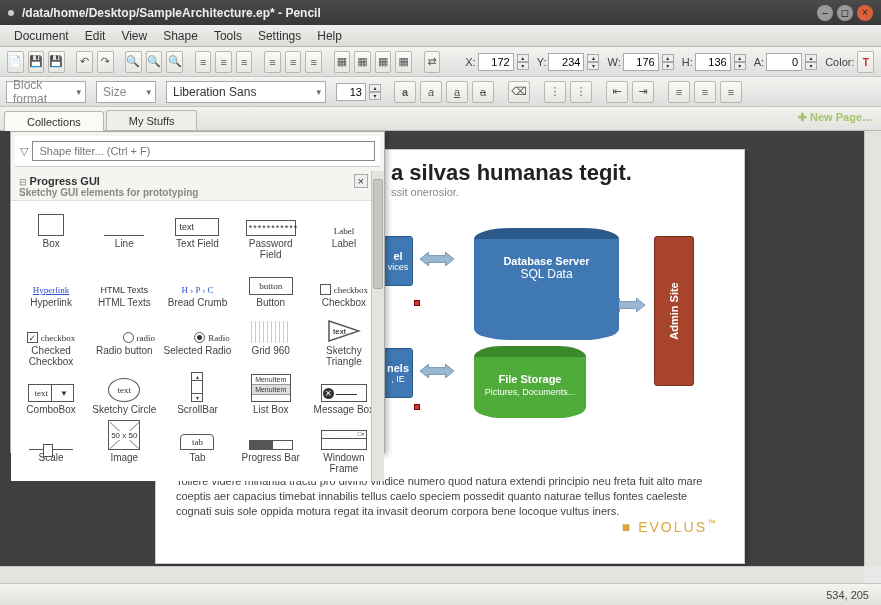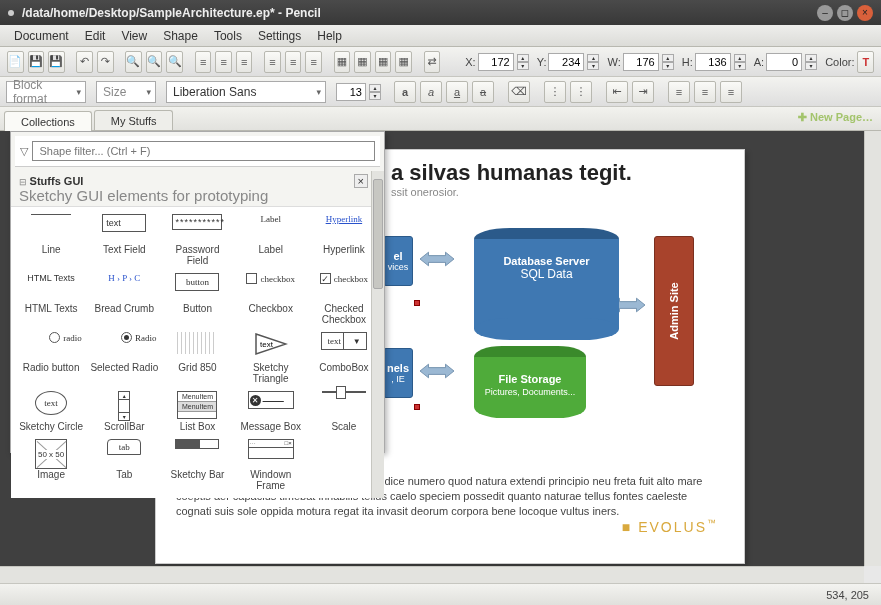--- a/index.html
+++ b/index.html
@@ -13,21 +13,21 @@
   .toolbar1, .toolbar2 { height: 30px; background: linear-gradient(#f3f3f0,#dedede); display: flex; align-items: center; padding: 0 6px; border-bottom:1px solid #c6c6c0; gap:2px; }
   .tbtn { width: 22px; height: 22px; border:1px solid #b8b8b0; background: linear-gradient(#fafaf7,#e6e6e2); display:inline-flex; align-items:center; justify-content:center; margin:0 1px; border-radius:2px; font-size:11px; color:#555; }
   .sep { width: 8px; }
   .coord-label { font-size: 11px; margin-left: 6px; color:#444;}
   .coord-input { width: 36px; height: 18px; font-size: 11px; text-align:right; border:1px solid #aaa; background:#fff; padding:0 3px; }
   .spin { display:inline-flex; flex-direction:column; margin-left:1px;}
   .spin div { width:12px;height:8px;border:1px solid #aaa;background:#eee;font-size:6px;text-align:center;line-height:6px;}
   .select { height: 22px; border:1px solid #aaa; background:#fff; font-size:12px; padding:0 18px 0 6px; position:relative; display:inline-flex; align-items:center;}
   .select::after { content:"▾"; position:absolute; right:4px; color:#666; font-size:9px;}
   .tabbar { height: 24px; background: linear-gradient(#f2f2ee,#e2e2de); display:flex; align-items:flex-end; padding:0 4px; border-bottom:1px solid #b8b8b0; position:relative;}
-  .tab { padding:4px 16px 3px; border:1px solid #b8b8b0; border-bottom:none; background:#eeeeea; font-size:11px; margin-right:2px; border-radius:3px 3px 0 0;}
+  .tab { padding:4px 22px 3px; border:1px solid #b8b8b0; border-bottom:none; background:#eeeeea; font-size:11px; margin-right:2px; border-radius:3px 3px 0 0;}
   .tab.active { background:#fafaf7; position:relative; top:1px;}
   .newpage { position:absolute; right:8px; top:4px; color:#a3c46c; font-weight:bold; font-size:11px;}
   .workspace { position:relative; width:100%; height:calc(605px - 25px - 22px - 30px - 30px - 24px - 22px); background:#e8e8e8; overflow:hidden;}
   .statusbar { height:22px; background:linear-gradient(#f3f3f0,#e0e0dc); display:flex; align-items:center; justify-content:flex-end; padding:0 12px; font-size:11px; color:#444; border-top:1px solid #c6c6c0;}
   
   .canvas-wrap { position:absolute; left:0; top:0; right:17px; bottom:17px; background:#404040; overflow:hidden;}
   .page { position:absolute; left:155px; top:18px; width:590px; height:415px; background:#fff; border:1px solid #ccc; box-shadow:3px 3px 5px rgba(0,0,0,0.2);}
   .page h1 { font-size:22px; font-weight:bold; color:#222; text-align:left; padding-left:235px; padding-top:10px;}
   .page .sub { font-size:11px; color:#888; padding-left:235px;}
   .diagram { position:relative; width:100%; height:230px; margin-top:20px;}
@@ -45,25 +45,25 @@
   .logo { position:absolute; right:26px; bottom:28px; color:#d9a93e; font-size:14px; letter-spacing:2px;}
   .logo::before{content:"■ "; color:#d9a93e;}
   .scroll-v { position:absolute; right:0; top:0; width:17px; bottom:17px; background:#e3e3df; border-left:1px solid #c6c6c0;}
   .scroll-h { position:absolute; left:0; bottom:0; right:17px; height:17px; background:#e3e3df; border-top:1px solid #c6c6c0;}
   
   .panel { position:absolute; left:10px; top:0px; width:375px; height:322px; background:#f4f4f1; border:1px solid #aaa; box-shadow:2px 2px 6px rgba(0,0,0,0.3); display:flex; flex-direction:column;}
   .panel .search { display:flex; align-items:center; padding:5px; border-bottom:1px solid #ccc; background:#fff; margin:4px;}
   .panel .search input { flex:1; border:1px solid #888; padding:3px 6px; font-size:11px; color:#888; background:#fff;}
   .panel .grouphdr { background:#f4f4f1; padding:4px 8px 2px; border-bottom:1px solid #ddd; position:relative;}
   .panel .grouphdr b { font-size:11px; color:#333;}
-  .panel .grouphdr .desc { font-size:15px; color:#888;}
+  .panel .grouphdr .desc { font-size:10px; color:#888;font-weight:bold;}
   .panel .grouphdr .close { position:absolute; right:16px; top:3px; font-size:11px; border:1px solid #aaa; padding:0 3px; background:#eee;}
   .panel .grid { flex:1; overflow:hidden; display:grid; grid-template-columns:repeat(5,1fr); gap:1px; background:#fff; padding:4px; position:relative;}
   .cell { display:flex; flex-direction:column; align-items:center; justify-content:flex-start; padding:3px 2px; font-size:10px; color:#444; text-align:center;}
-  .cell .thumb { width:50px; height:28px; margin-bottom:2px; display:flex; align-items:flex-start; justify-content:center; font-size:9px; color:#333; position:relative;}
+  .cell .thumb { width:50px; height:28px; margin-bottom:2px; display:flex; align-items:flex-end; justify-content:center; font-size:9px; color:#333; position:relative;}
   .mini-box{border:1.5px solid #555;width:26px;height:22px;background:#fff;}
   .mini-line{width:40px;height:0;border-top:1.5px solid #555;}
   .mini-tf{border:1.5px solid #555;width:44px;height:18px;background:#fff;font-size:9px;display:flex;align-items:center;padding-left:3px;}
   .mini-pwd{border:1.5px solid #555;width:50px;height:16px;background:#fff;display:flex;align-items:center;padding-left:2px;letter-spacing:1px;}
   .mini-btn{border:1.5px solid #555;width:44px;height:18px;background:#fff;display:flex;align-items:center;justify-content:center;font-family:'Comic Sans MS',cursive;}
   .mini-cb{display:flex;align-items:center;gap:3px;font-family:'Comic Sans MS',cursive;}
   .mini-cb .sq{width:11px;height:11px;border:1.5px solid #555;display:flex;align-items:center;justify-content:center;font-size:9px;}
   .mini-radio{display:flex;align-items:center;gap:3px;font-family:'Comic Sans MS',cursive;margin-left:29px;}
   .mini-radio .o{width:11px;height:11px;border:1.5px solid #555;border-radius:50%;display:flex;align-items:center;justify-content:center;}
   .mini-radio .o.fill::after{content:"";width:5px;height:5px;background:#333;border-radius:50%;}
@@ -272,27 +272,33 @@
 
   <div class="panel">
     <div class="search">
       <span style="margin-right:4px;color:#666">▽</span>
       <input placeholder="Shape filter... (Ctrl + F)" style="">
     </div>
     <div style="position:relative;flex:1;display:flex;">
       <div style="flex:1;overflow:hidden;display:flex;flex-direction:column;">
         <div class="grouphdr">
           <span style="color:#888;font-size:9px">⊟</span>
-          <b>Stuffs GUI</b>
+          <b>Progress GUI</b>
           <span class="close">×</span>
           <div class="desc">Sketchy GUI elements for prototyping</div>
         </div>
         <div class="grid" id="shape-grid">
             <div class="cell">
               <div class="thumb">
+                <div class="mini-box"></div>
+              </div>
+              <span>Box</span>
+            </div>
+            <div class="cell">
+              <div class="thumb">
                 <div class="mini-line"></div>
               </div>
               <span>Line</span>
             </div>
             <div class="cell">
               <div class="thumb">
                 <div class="mini-tf">text</div>
               </div>
               <span>Text Field</span>
             </div>
@@ -353,21 +359,21 @@
             <div class="cell">
               <div class="thumb">
                 <div class="mini-radio"><span class="o fill"></span>Radio</div>
               </div>
               <span>Selected Radio</span>
             </div>
             <div class="cell">
               <div class="thumb">
                 <div style="width:40px;height:22px;background:repeating-linear-gradient(90deg,#ccc 0,#ccc 1px,transparent 1px,transparent 4px)"></div>
               </div>
-              <span>Grid 850</span>
+              <span>Grid 960</span>
             </div>
             <div class="cell">
               <div class="thumb">
                 <svg class="mini-tri" viewBox="0 0 34 24">
                   <polygon points="2,2 32,12 2,22" fill="none" stroke="#555" stroke-width="1.5"></polygon>
                   <text x="6" y="15" font-size="8" font-family="Comic Sans MS">text</text>
                 </svg>
               </div>
               <span>Sketchy Triangle</span>
             </div>
@@ -433,21 +439,21 @@
                 <div class="mini-tab">tab</div>
               </div>
               <span>Tab</span>
             </div>
             <div class="cell">
               <div class="thumb">
                 <div class="mini-prog">
                   <div></div>
                 </div>
               </div>
-              <span>Sketchy Bar</span>
+              <span>Progress Bar</span>
             </div>
             <div class="cell">
               <div class="thumb">
                 <div class="mini-win">
                   <div class="tb">
                     <span>···</span>
                     <span>□×</span>
                   </div>
                 </div>
               </div>

